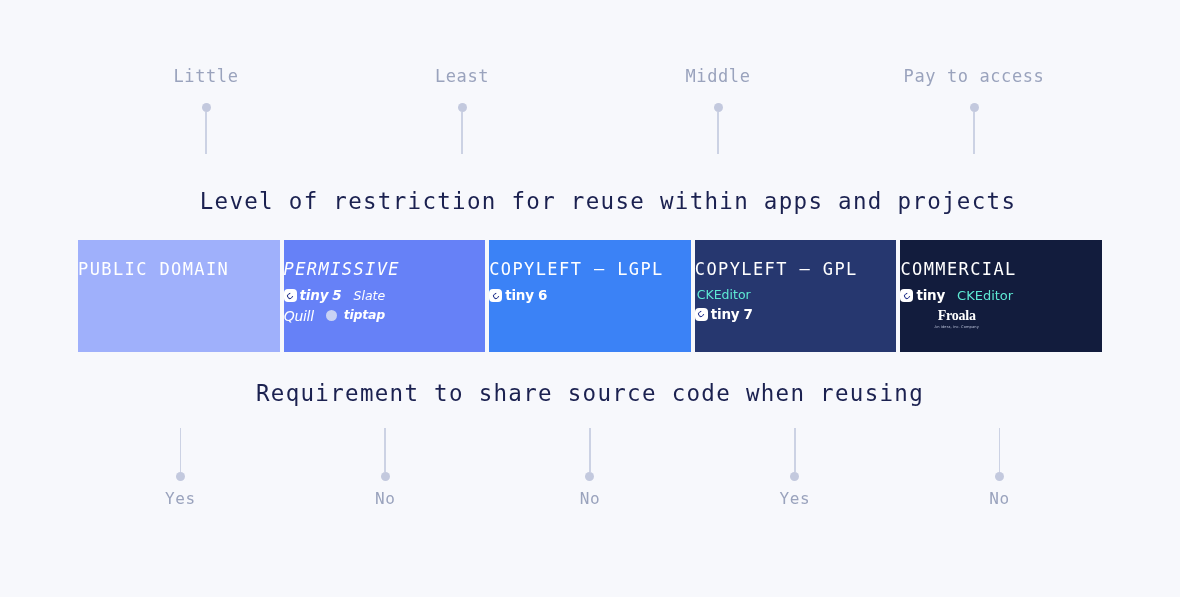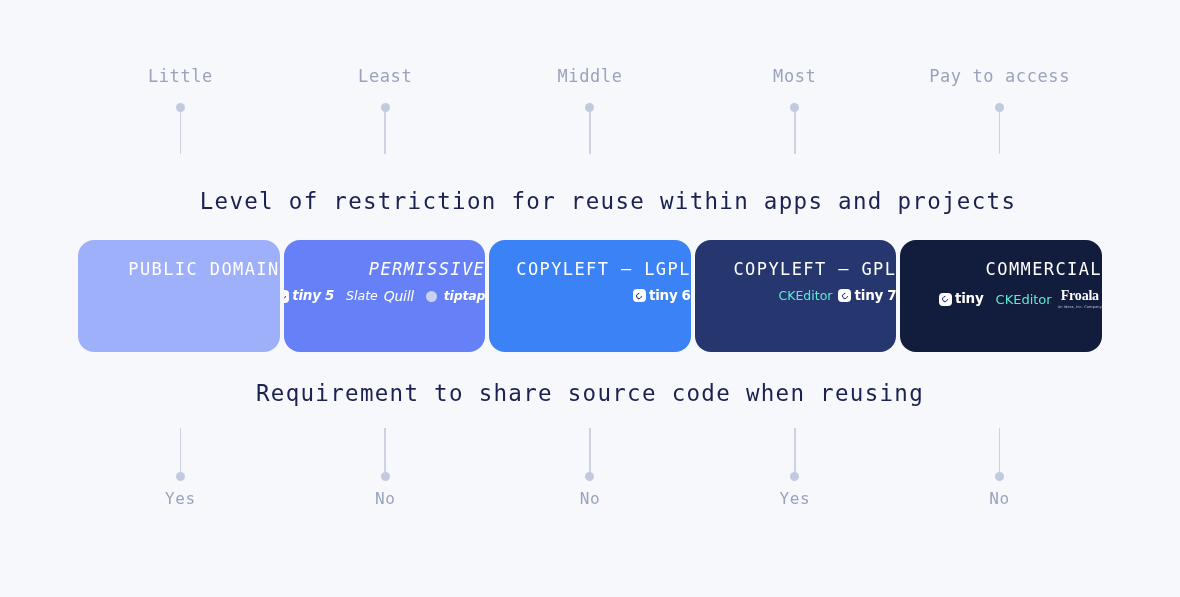--- a/index.html
+++ b/index.html
@@ -51,31 +51,31 @@
   .heading.top { top: 188px; padding-left: 36px; }
   .heading.bottom { top: 380px; }
 
   
   .cards {
     position: absolute; left: 78px; top: 240px;
     width: 1024px; height: 112px;
     display: flex; gap: 4px;
   }
   .card {
-    flex: 1 1 0; border-radius: 16px;
-    display: flex; flex-direction: column; align-items: flex-end;
+    flex: 1 1 0; border-radius: 0;
+    display: flex; flex-direction: column; align-items: flex-start;
     padding-top: 21px; overflow: hidden;
   }
   .card-title {
     font-family: "DejaVu Sans Mono", "Liberation Mono", monospace;
     font-size: 17px; letter-spacing: 1.4px; color: #ffffff;
     white-space: nowrap; line-height: 1;
   }
   .logos {
-    margin-top: 11px; display: flex; flex-direction: row;
+    margin-top: 11px; display: flex; flex-direction: column;
     align-items: center; gap: 6px;
   }
   .logo-line { display: flex; align-items: center; justify-content: center; gap: 12px; }
 
   .logo { display: flex; align-items: center; gap: 3px; }
   .logo-text {
     font-family: "DejaVu Sans", "Liberation Sans", sans-serif;
     color: #fff; line-height: 1; white-space: nowrap;
   }
 
@@ -136,27 +136,20 @@
         </div>
       </div>
       <div class="scale-cell">
         <div class="scale-label">Middle</div>
         <div class="marker">
           <span class="dot"></span>
           <span class="stem"></span>
         </div>
       </div>
       <div class="scale-cell">
-        <div class="scale-label">Most</div>
-        <div class="marker">
-          <span class="dot"></span>
-          <span class="stem"></span>
-        </div>
-      </div>
-      <div class="scale-cell">
         <div class="scale-label">Pay to access</div>
         <div class="marker">
           <span class="dot"></span>
           <span class="stem"></span>
         </div>
       </div>
     </div>
 
   <div class="heading top">Level of restriction for reuse within apps and projects</div>
 

